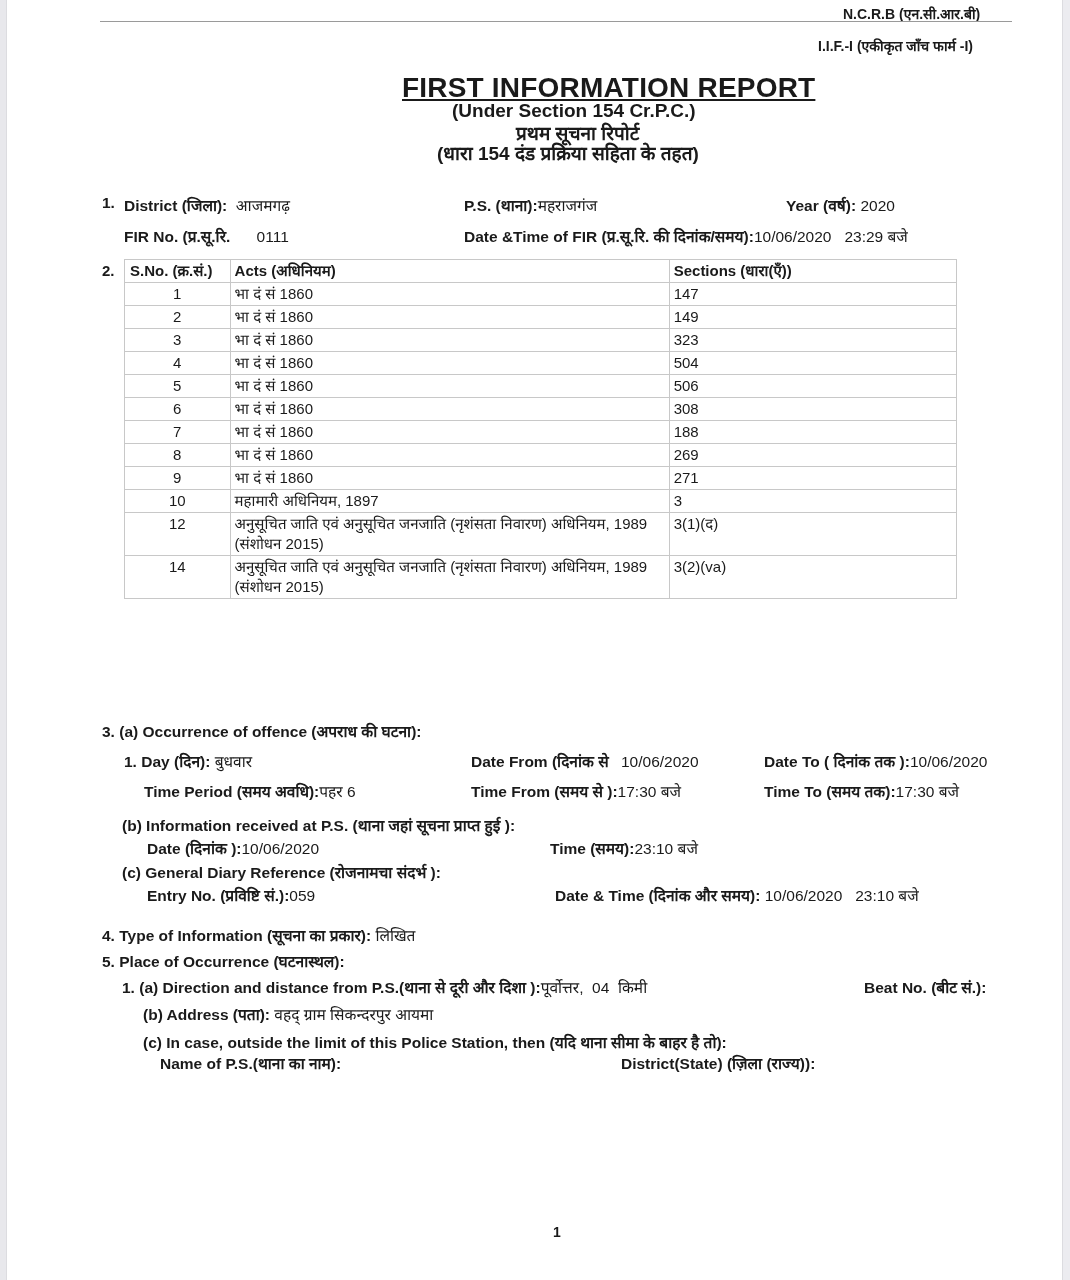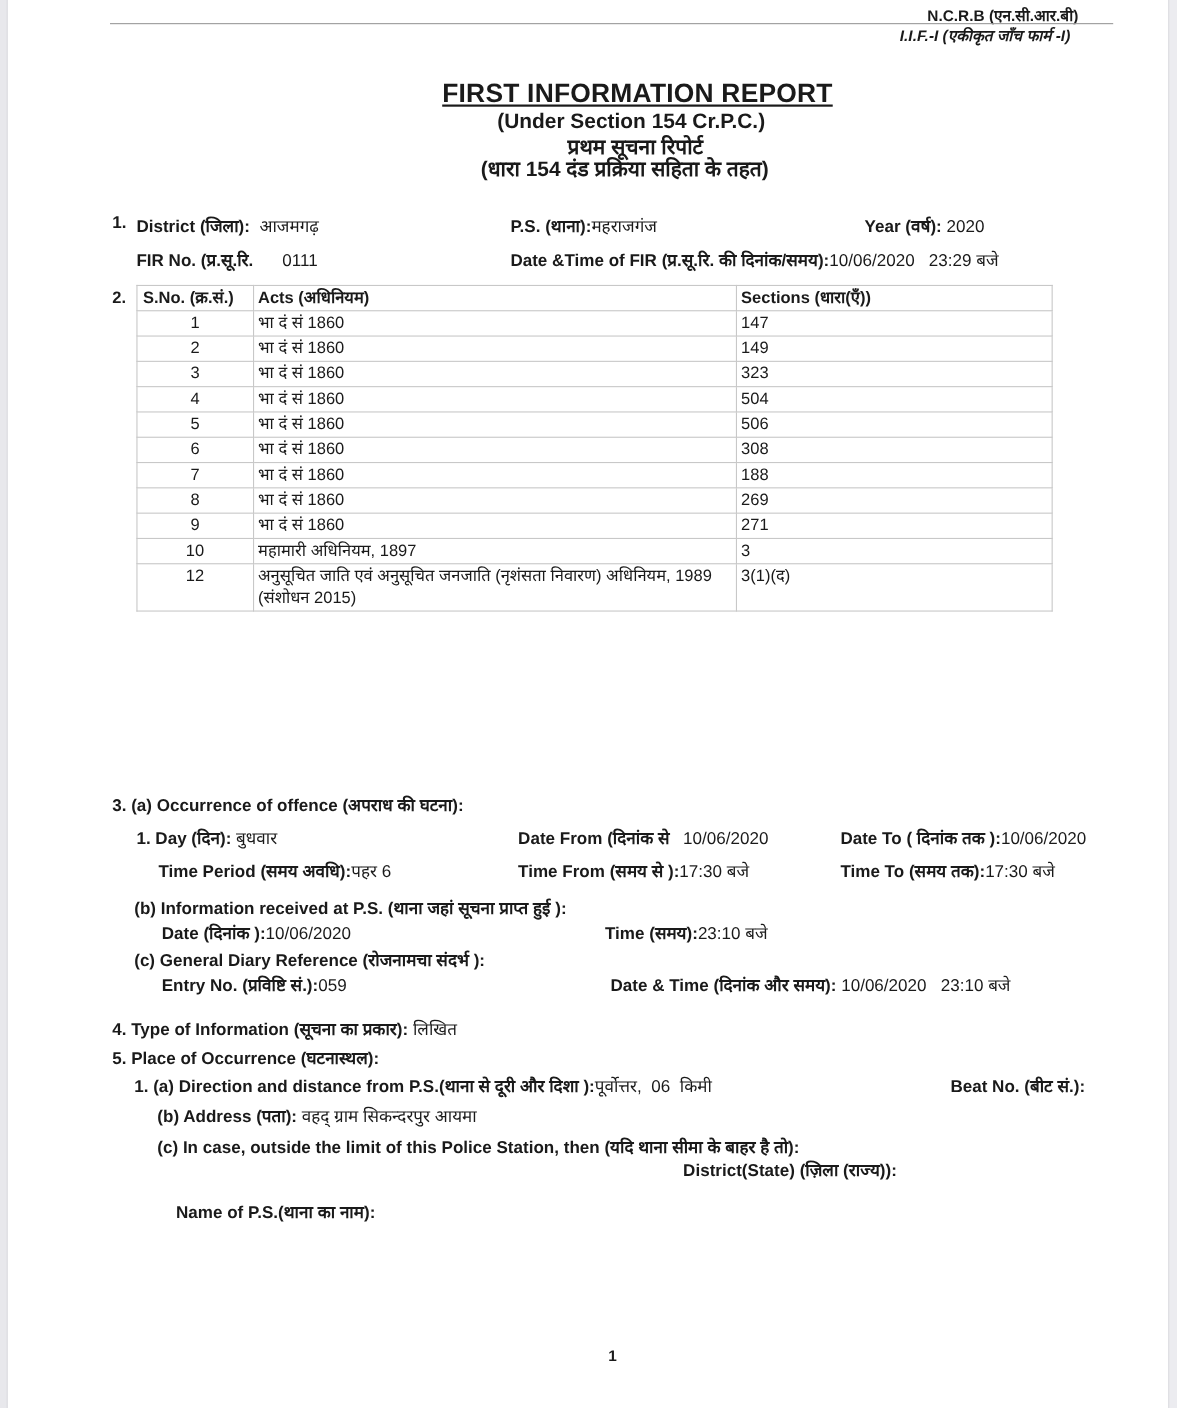--- a/index.html
+++ b/index.html
@@ -8,21 +8,21 @@
     background: #ffffff;
     font-family: "Liberation Sans", "DejaVu Sans", sans-serif;
     color: #1a1a1a;
   }
   .edge-left { position: absolute; left: 0; top: 0; width: 6px; height: 1280px; background: #e8e8ec; border-right: 1px solid #dcdce0; }
   .edge-right { position: absolute; left: 1062px; top: 0; width: 8px; height: 1280px; background: #ececf0; border-left: 1px solid #dcdce0; }
   .abs { position: absolute; white-space: nowrap; }
   .b { font-weight: bold; }
   .rule { position: absolute; left: 100px; top: 21px; width: 912px; height: 0; border-top: 1.5px solid #9a9a9a; }
   .hdr-right { font-size: 14px; font-weight: bold; }
-  .title { font-size: 24px; font-weight: bold; text-decoration: underline; letter-spacing: 0.2px; }
+  .title { font-size: 28px; font-weight: bold; text-decoration: underline; letter-spacing: 0.2px; }
   .sub { font-size: 19px; font-weight: bold; text-align: center; }
   .f15 { font-size: 15.5px; }
   .val { font-weight: normal; }
 
   table.acts {
     position: absolute; left: 124px; top: 259px; width: 833px;
     border-collapse: collapse; font-size: 15px;
   }
   table.acts td, table.acts th {
     border: 1px solid #c8c8c8; padding: 1px 4px; vertical-align: top;
@@ -37,21 +37,21 @@
   .page-num { font-size: 14px; font-weight: bold; }
 </style>
 </head>
 <body>
 
 <div class="edge-left"></div>
 <div class="edge-right"></div>
 
 <div class="abs hdr-right" style="left:843px; top:4px;">N.C.R.B (एन.सी.आर.बी)</div>
 <div class="rule"></div>
-<div class="abs hdr-right" style="left:818px; top:22px;font-style:italic;">I.I.F.-I (एकीकृत जाँच फार्म -I)</div>
+<div class="abs hdr-right" style="left:818px; top:36px;">I.I.F.-I (एकीकृत जाँच फार्म -I)</div>
 
 <div class="abs title" style="left:402px; top:72px;">FIRST INFORMATION REPORT</div>
 <div class="abs sub" style="left:452px; top:100px;">(Under Section 154 Cr.P.C.)</div>
 <div class="abs sub" style="left:516px; top:120px;">प्रथम सूचना रिपोर्ट</div>
 <div class="abs sub" style="left:437px; top:140px;">(धारा 154 दंड प्रक्रिया सहिता के तहत)</div>
 
 <div class="abs f15 b" style="left:102px; top:194px;">1.</div>
 <div class="abs f15" style="left:124px; top:194px;">
   <span class="b">District (जिला):</span>&nbsp;
   <span class="val">आजमगढ़</span>
@@ -129,20 +129,25 @@
     <tr>
         <td class="sno">10</td>
         <td class="act">महामारी अधिनियम, 1897</td>
         <td class="sec">3</td>
       </tr>
     <tr>
         <td class="sno">12</td>
         <td class="act">अनुसूचित जाति एवं अनुसूचित जनजाति (नृशंसता निवारण) अधिनियम, 1989 (संशोधन 2015)</td>
         <td class="sec">3(1)(द)</td>
       </tr>
+    <tr>
+        <td class="sno">14</td>
+        <td class="act">अनुसूचित जाति एवं अनुसूचित जनजाति (नृशंसता निवारण) अधिनियम, 1989 (संशोधन 2015)</td>
+        <td class="sec">3(2)(va)</td>
+      </tr>
   </tbody>
 </table>
 
 <div class="abs f15 b" style="left:102px; top:720px;">3. (a) Occurrence of offence (अपराध की घटना):</div>
 
 <div class="abs f15" style="left:124px; top:750px;">
   <span class="b">1. Day (दिन):</span>
   <span class="val">बुधवार</span>
 </div>
 <div class="abs f15" style="left:471px; top:750px;">
@@ -180,27 +185,27 @@
   <span class="val" style="white-space:pre;">10/06/2020   23:10 बजे</span>
 </div>
 
 <div class="abs f15" style="left:102px; top:924px;">
   <span class="b">4. Type of Information (सूचना का प्रकार):</span>
   <span class="val">लिखित</span>
 </div>
 
 <div class="abs f15 b" style="left:102px; top:950px;">5. Place of Occurrence (घटनास्थल):</div>
 <div class="abs f15" style="left:122px; top:976px;">
-  <span class="b">1. (a) Direction and distance from P.S.(थाना से दूरी और दिशा ):</span><span class="val" style="white-space:pre;">पूर्वोत्तर,  06  किमी</span>
+  <span class="b">1. (a) Direction and distance from P.S.(थाना से दूरी और दिशा ):</span><span class="val" style="white-space:pre;">पूर्वोत्तर,  04  किमी</span>
 </div>
 <div class="abs f15" style="left:864px; top:976px;">
   <span class="b">Beat No. (बीट सं.):</span>
   <span class="val"></span>
 </div>
 <div class="abs f15" style="left:143px; top:1003px;">
   <span class="b">(b) Address (पता):</span>
   <span class="val">वहद् ग्राम सिकन्दरपुर आयमा</span>
 </div>
 <div class="abs f15 b" style="left:143px; top:1031px;">(c) In case, outside the limit of this Police Station, then (यदि थाना सीमा के बाहर है तो):</div>
-<div class="abs f15 b" style="left:160px; top:1052px;margin-top:38px;">Name of P.S.(थाना का नाम):</div>
+<div class="abs f15 b" style="left:160px; top:1052px;">Name of P.S.(थाना का नाम):</div>
 <div class="abs f15 b" style="left:621px; top:1052px;">District(State) (ज़िला (राज्य)):</div>
 
 <div class="abs page-num" style="left:553px; top:1224px;">1</div>
 
 </body></html>

